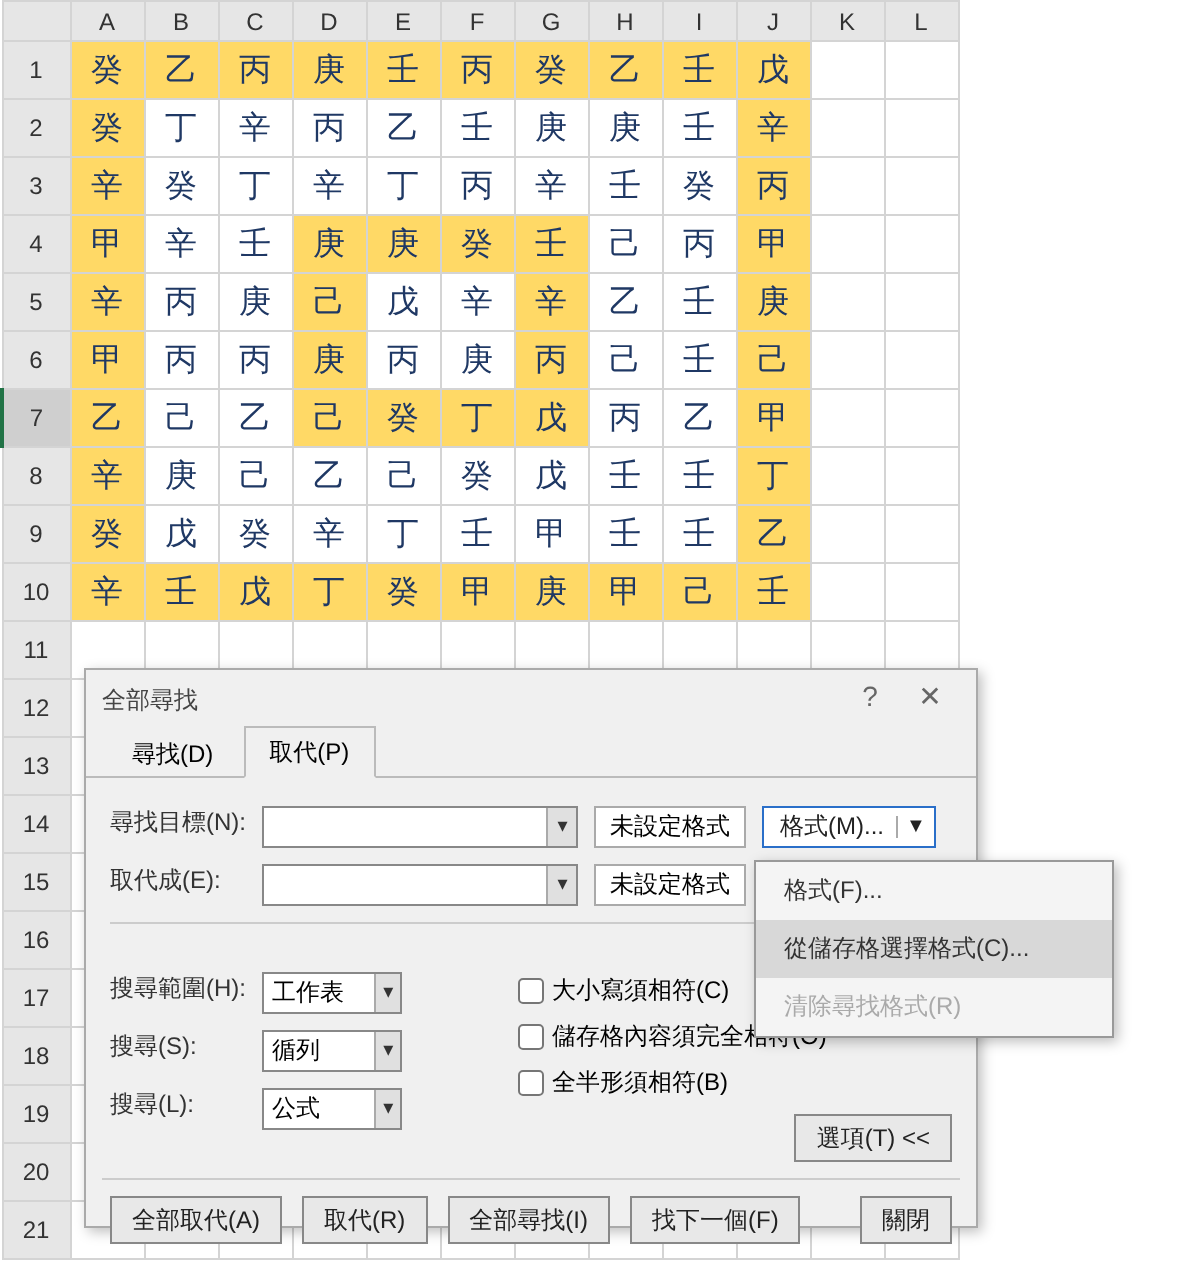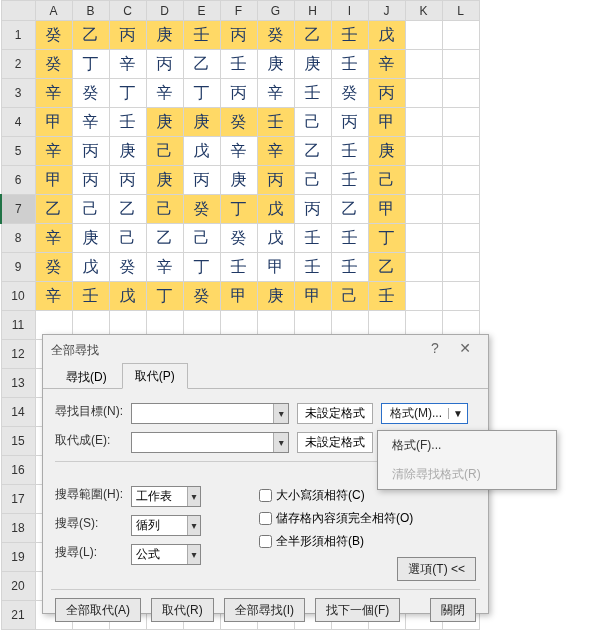--- a/index.html
+++ b/index.html
@@ -604,14 +604,15 @@
     <span class="btn">取代(R)</span>
     <span class="btn">全部尋找(I)</span>
     <span class="btn">找下一個(F)</span>
     <span style="flex:1"></span>
     <span class="btn">關閉</span>
   </div>
 </div>
 
 <div class="dropdown-menu">
   <div class="item">格式(F)...</div>
+  <div class="item hover">從儲存格選擇格式(C)...</div>
   <div class="item disabled">清除尋找格式(R)</div>
 </div>
 
 </body></html>

